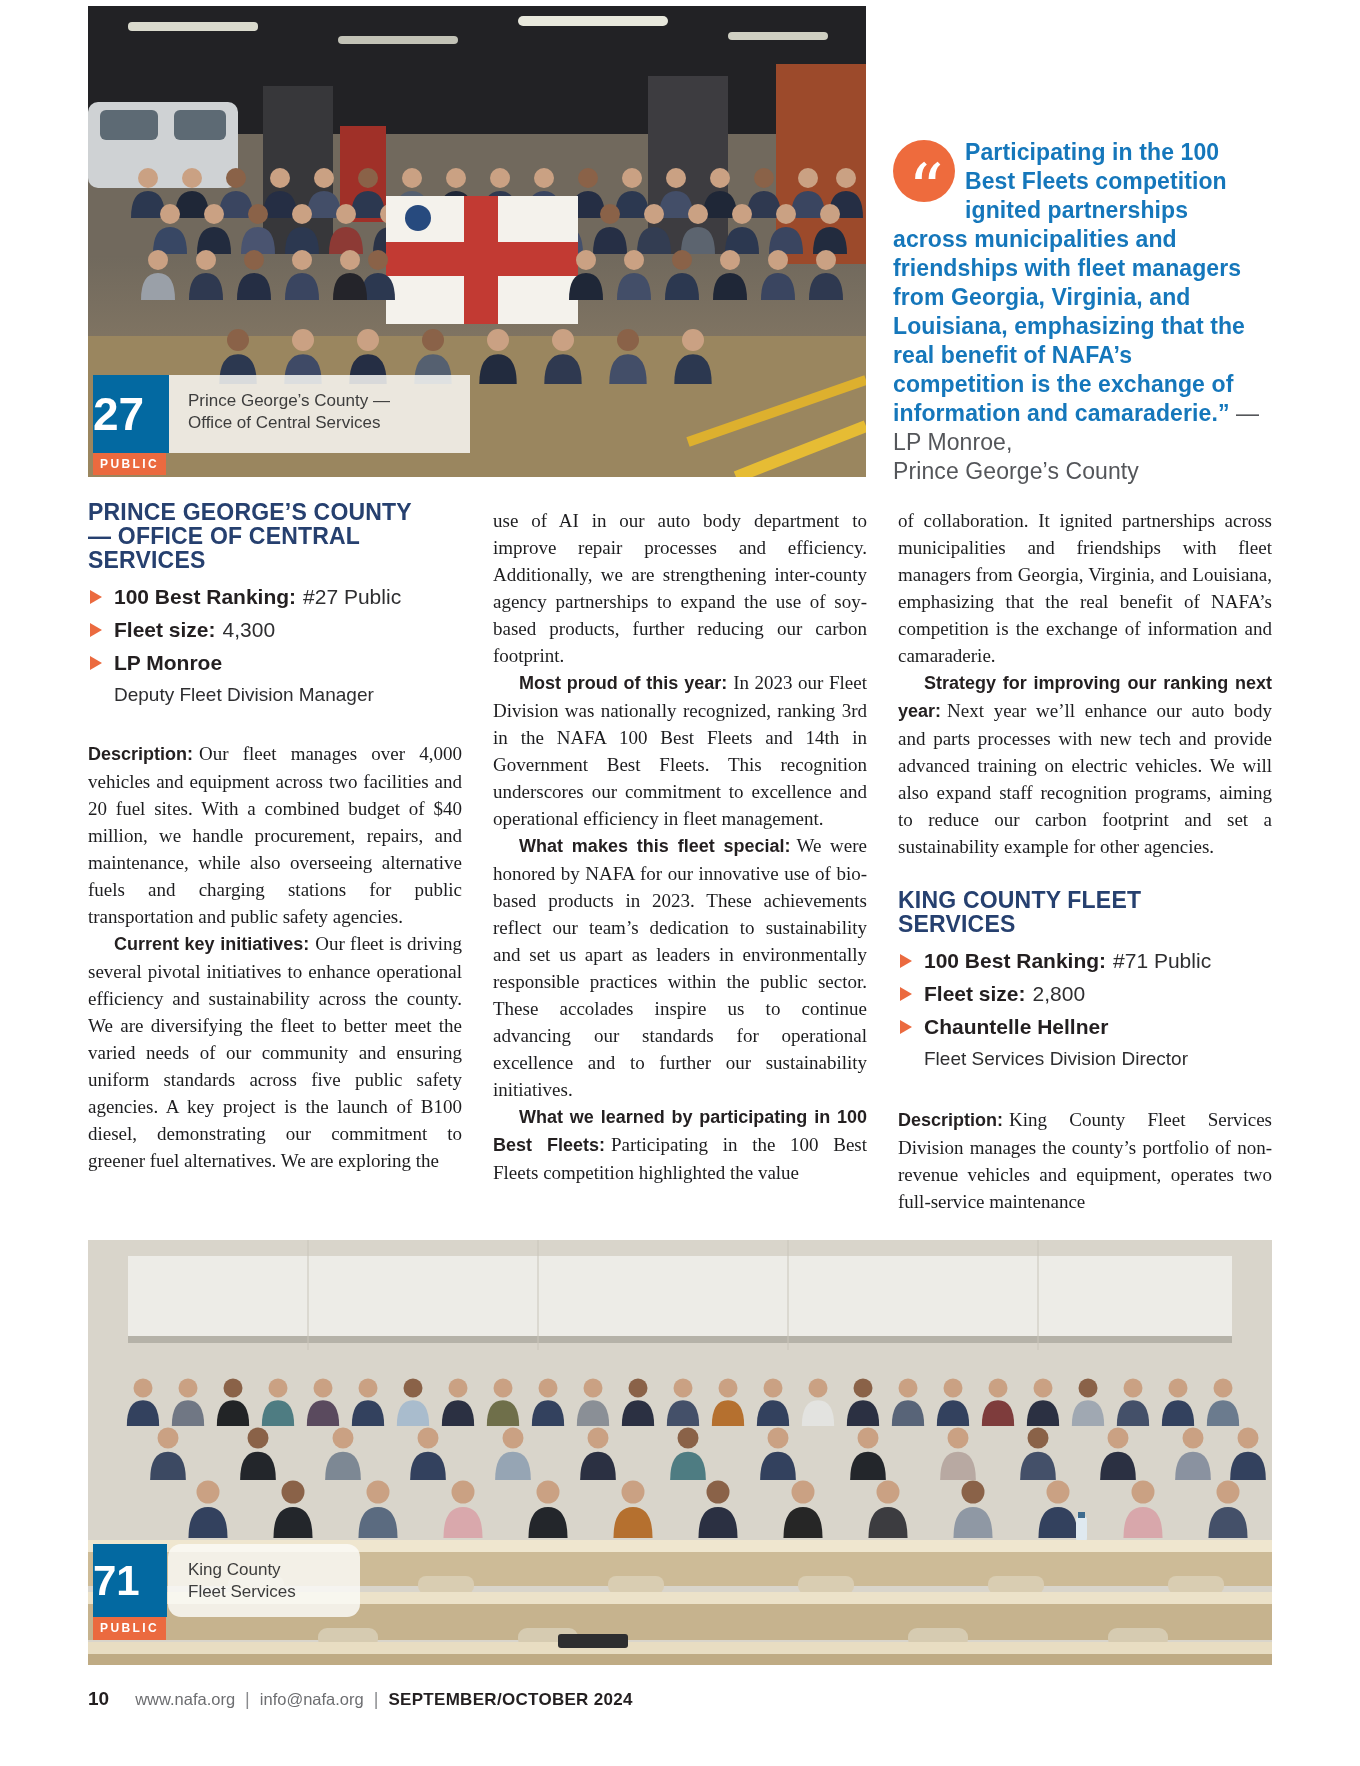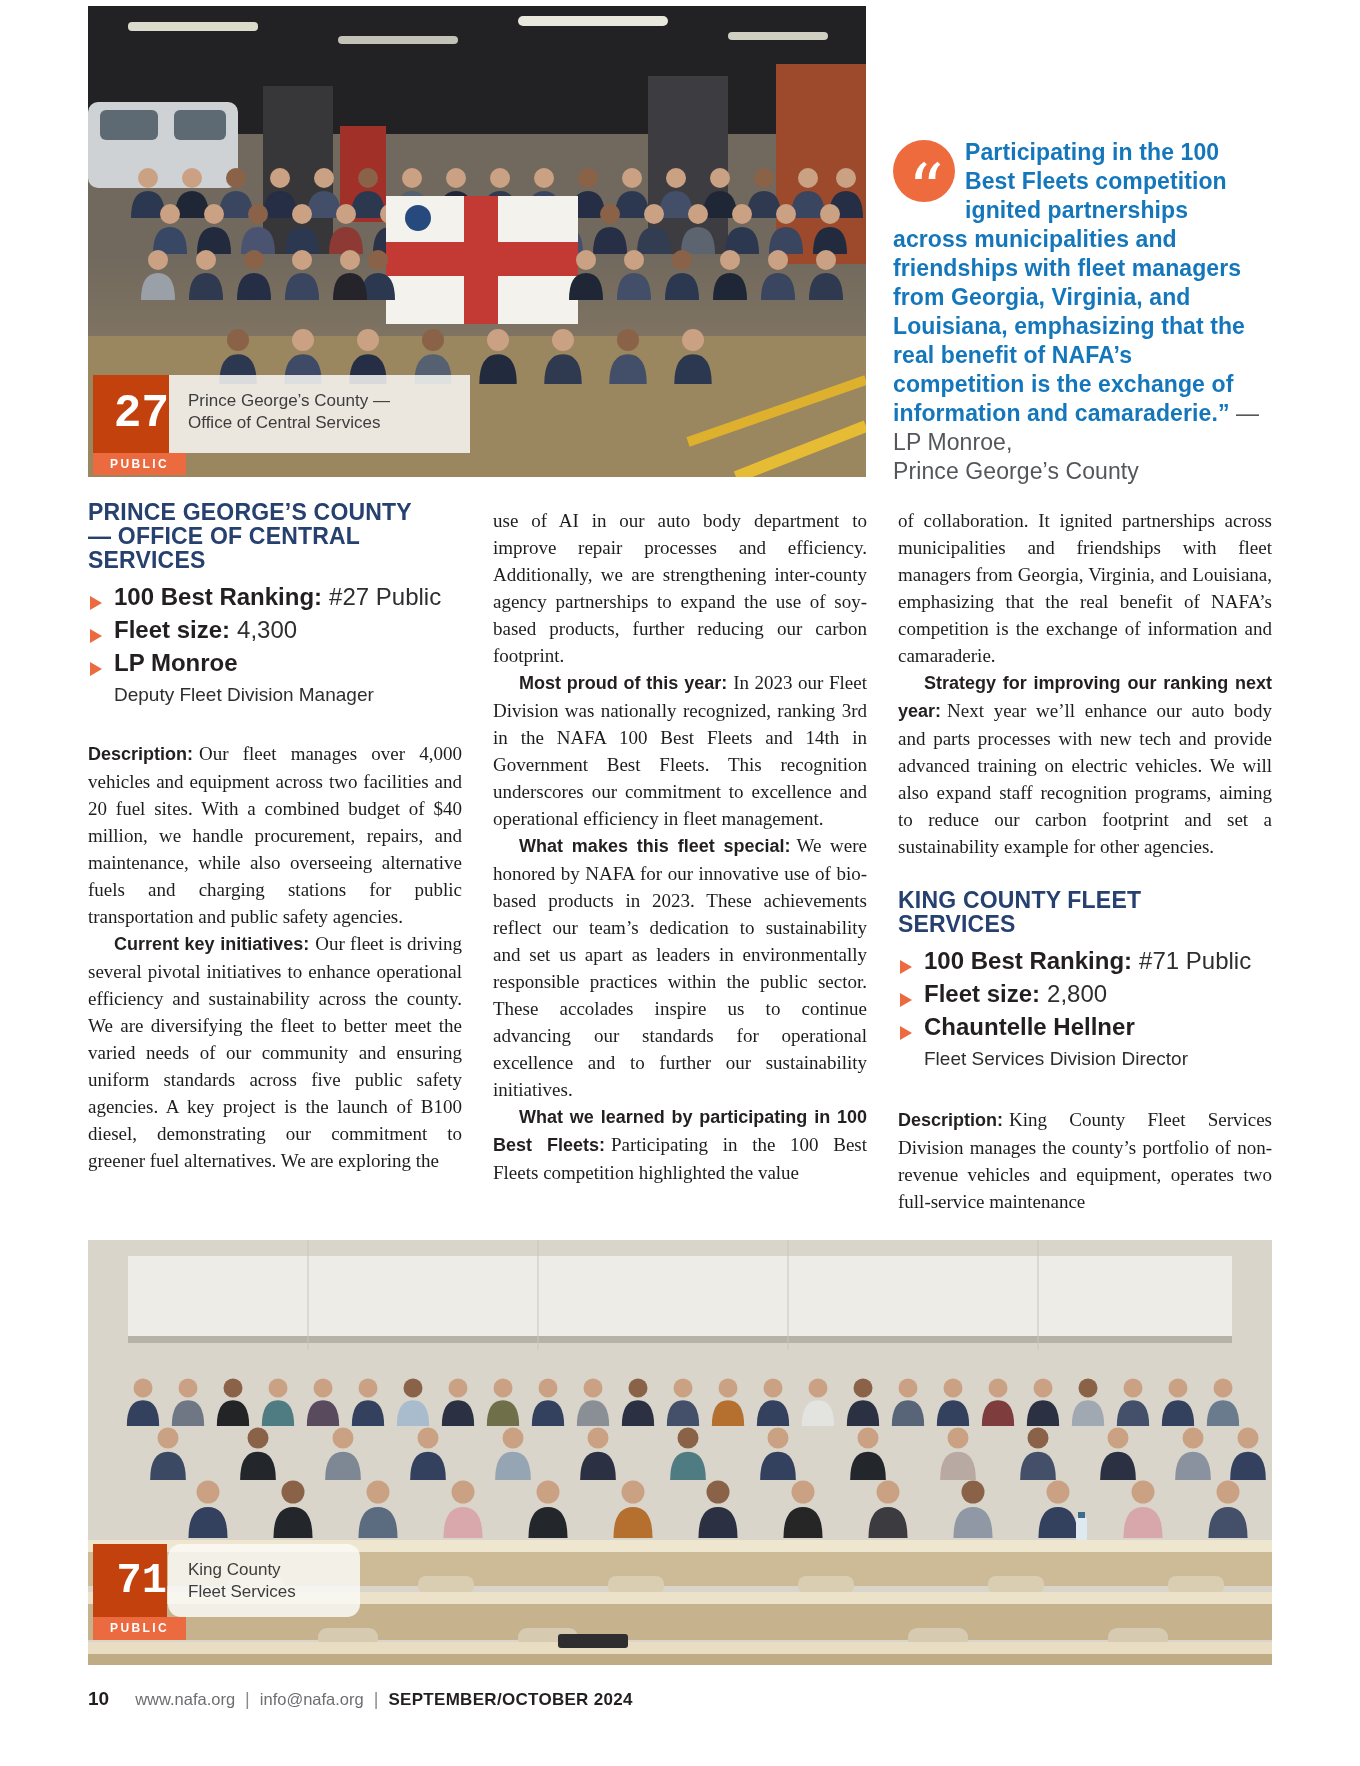--- a/index.html
+++ b/index.html
@@ -6,26 +6,26 @@
   html,body { background:#ffffff; }
   body { width:1360px; height:1766px; position:relative; font-family:"Liberation Sans", sans-serif; }
   .page { position:absolute; inset:0; background:#fff; overflow:hidden; }
 
   
   .photo { position:absolute; overflow:hidden; }
   .photo svg { display:block; }
   .top-photo { left:88px; top:6px; width:778px; height:471px; }
   .bottom-photo { left:88px; top:1240px; width:1184px; height:425px; }
 
-  .rank-badge { position:absolute; background:#c2410c; color:#fff; display:flex; align-items:center; justify-content:flex-end;
-                font-weight:bold;font-family:Liberation Mono, monospace; }
+  .rank-badge { position:absolute; background:#0369a1; color:#fff; display:flex; align-items:center; justify-content:flex-start;
+                font-weight:bold; }
   .rank-badge.top { left:5px; top:369px; width:76px; height:78px; font-size:46px; }
   .rank-badge.bottom { left:5px; top:304px; width:74px; height:73px; font-size:42px; }
   .public-tag { position:absolute; background:#eb6a3f; color:#fff; font-weight:bold; font-size:12px; letter-spacing:2.4px;
-                line-height:22px; padding:0 17px; }
+                line-height:22px; padding:0 7px; }
   .public-tag.top { left:5px; top:447px; height:22px; }
   .public-tag.bottom { left:5px; top:377px; height:23px; }
   .photo-caption { position:absolute; background:rgba(250,250,247,0.84); color:#3d3d3d; font-size:17px; line-height:22px;
                    padding:15px 12px 15px 20px; }
   .photo-caption.top { left:80px; top:369px; width:302px; height:78px; }
   .photo-caption.bottom { left:80px; top:304px; width:192px; height:73px;border-radius:13px; }
 
   
   .pull-quote { position:absolute; left:893px; top:138px; width:368px; }
   .quote-circle { float:left; width:62px; height:62px; border-radius:50%; background:#ee6b3d; color:#fff;
@@ -38,21 +38,21 @@
 
   
   .columns { position:absolute; left:88px; top:500px; width:1184px; display:flex; gap:31px; }
   .col { width:374px; flex:0 0 374px; }
   .col.pad-top { padding-top:7px; }
 
   h2.section-heading { font-size:23px; line-height:24px; font-weight:800; color:#26406f; letter-spacing:0.2px; max-width:352px; }
   h2.second { margin-top:28px; }
 
   .bullets { list-style:none; margin-top:12px; }
-  .bullet { display:flex; font-size:24px; line-height:26px; margin-bottom:7px;align-items:flex-end; }
+  .bullet { display:flex; font-size:21px; line-height:26px; margin-bottom:7px; }
   .tri-icon { flex:0 0 auto; width:0; height:0; border-left:12px solid #eb6a3f; border-top:7px solid transparent;
               border-bottom:7px solid transparent; margin:6px 12px 0 2px; }
   .b-label { font-weight:bold; color:#231f20; margin-right:7px; }
   .b-value { color:#2e2e30; }
   .b-sub { font-size:19px; line-height:24px; color:#2e2e30; margin:1px 0 4px 26px; }
 
   .bp { font-family:"Liberation Serif", serif; font-size:19px; line-height:27px; color:#1d1d1f; text-align:justify; }
   .bp .lead { font-family:"Liberation Sans", sans-serif; font-weight:bold; font-size:18px; color:#231f20; margin-right:6px; }
   .bp.indent { text-indent:26px; }
   .bp.first-gap { margin-top:33px; }

